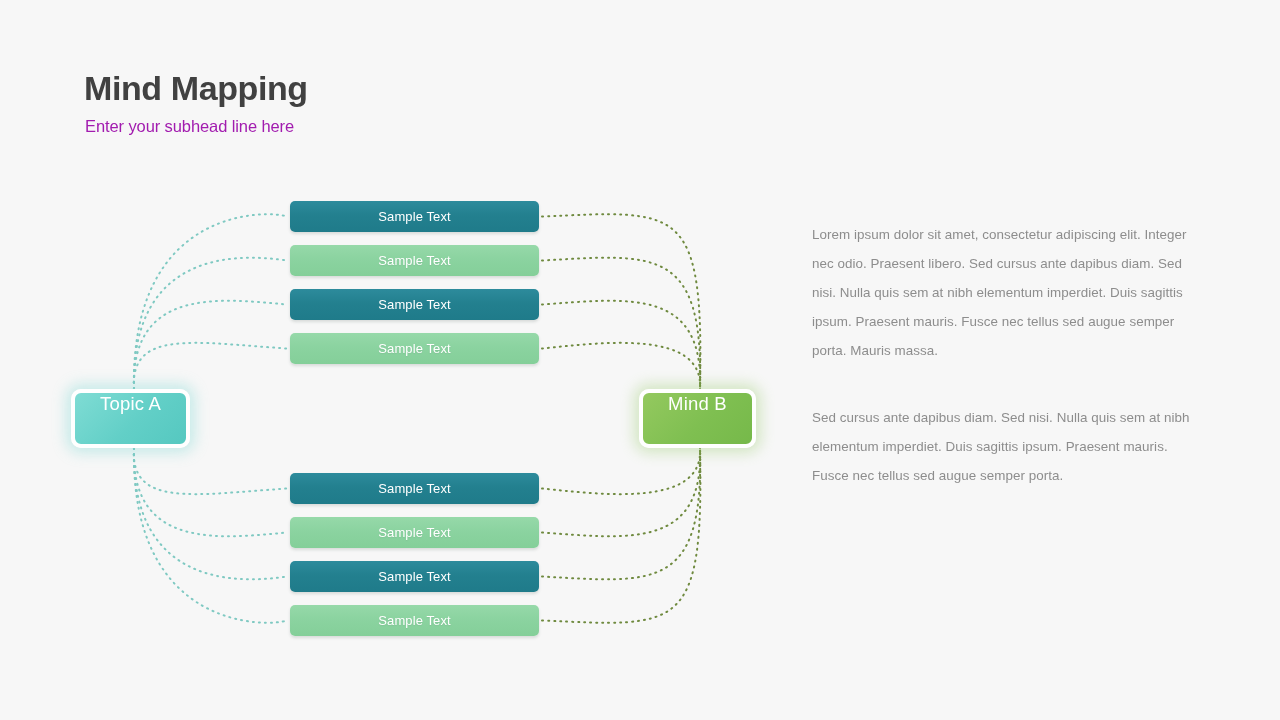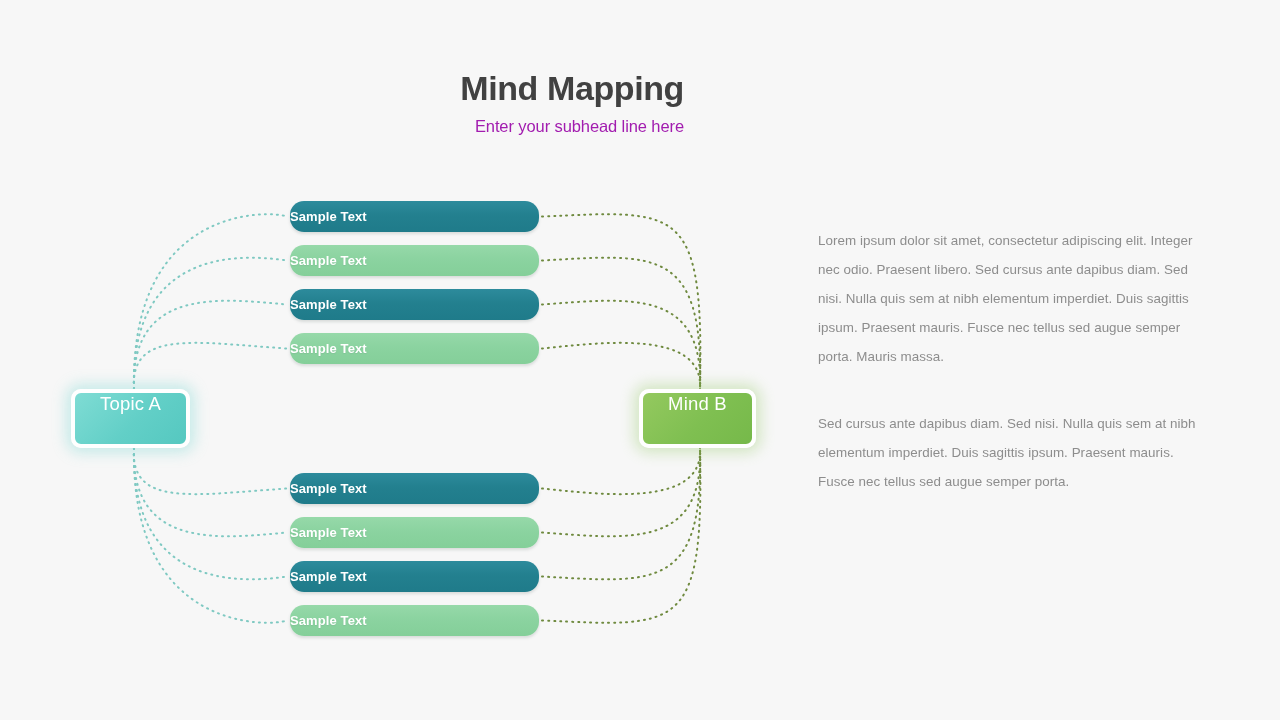--- a/index.html
+++ b/index.html
@@ -22,21 +22,20 @@
     height: 720px;
     background: #f7f7f7;
   }
 
   
   #header {
     position: absolute;
     left: 84px;
     top: 70px;
     width: 600px;
-    text-align: right;
   }
   #page-title {
     font-size: 34px;
     font-weight: bold;
     color: #414141;
     letter-spacing: -0.4px;
     line-height: 1.1;
     margin: 0;
     white-space: nowrap;
   }
@@ -95,26 +94,27 @@
     box-shadow: 0 0 14px 5px rgba(140, 197, 92, 0.33);
   }
 
   
   .bar {
     position: absolute;
     left: 290px;
     width: 249px;
     height: 31px;
     box-sizing: border-box;
-    border-radius: 14px;
+    border-radius: 5px;
     display: flex;
     align-items: center;
+    justify-content: center;
     color: #ffffff;
     font-size: 13px;
-    font-weight: bold;
+    font-weight: normal;
     letter-spacing: 0.1px;
     box-shadow: 0 2px 3px rgba(80, 95, 90, 0.18);
   }
   .bar.dark {
     background: linear-gradient(180deg, #2d8b9c 0%, #23808f 45%, #1f7b8a 100%);
   }
   .bar.light {
     background: linear-gradient(180deg, #96d9a9 0%, #8bd3a0 45%, #84cf99 100%);
     text-shadow: 0 1px 1px rgba(120, 170, 140, 0.35);
   }
@@ -123,21 +123,21 @@
   #body-copy {
     position: absolute;
     left: 800px;
     top: 208px;
     width: 420px;
   }
   .paragraph {
     font-size: 13.4px;
     color: #8d8d8d;
     line-height: 29px;
-    margin: 18px;
+    margin: 12px;
     text-align: left;
     letter-spacing: 0.05px;
   }
   #paragraph-2 {
     margin-top: 38px;
   }
 </style>
 </head>
 <body>
 

